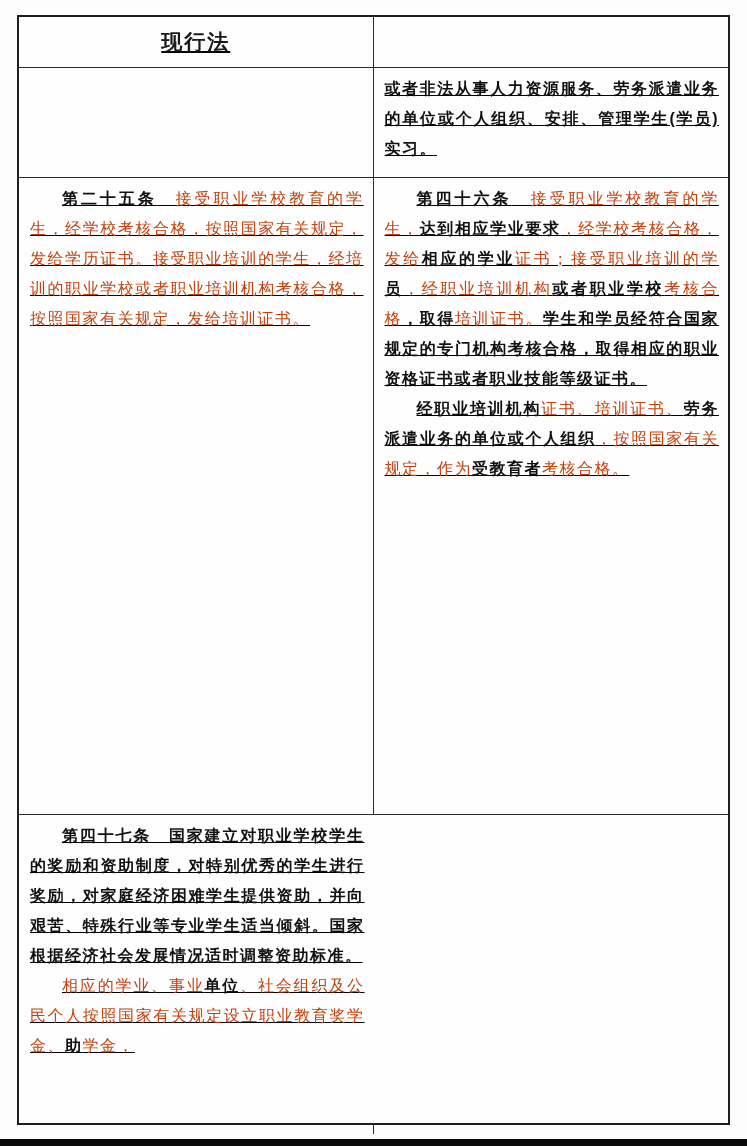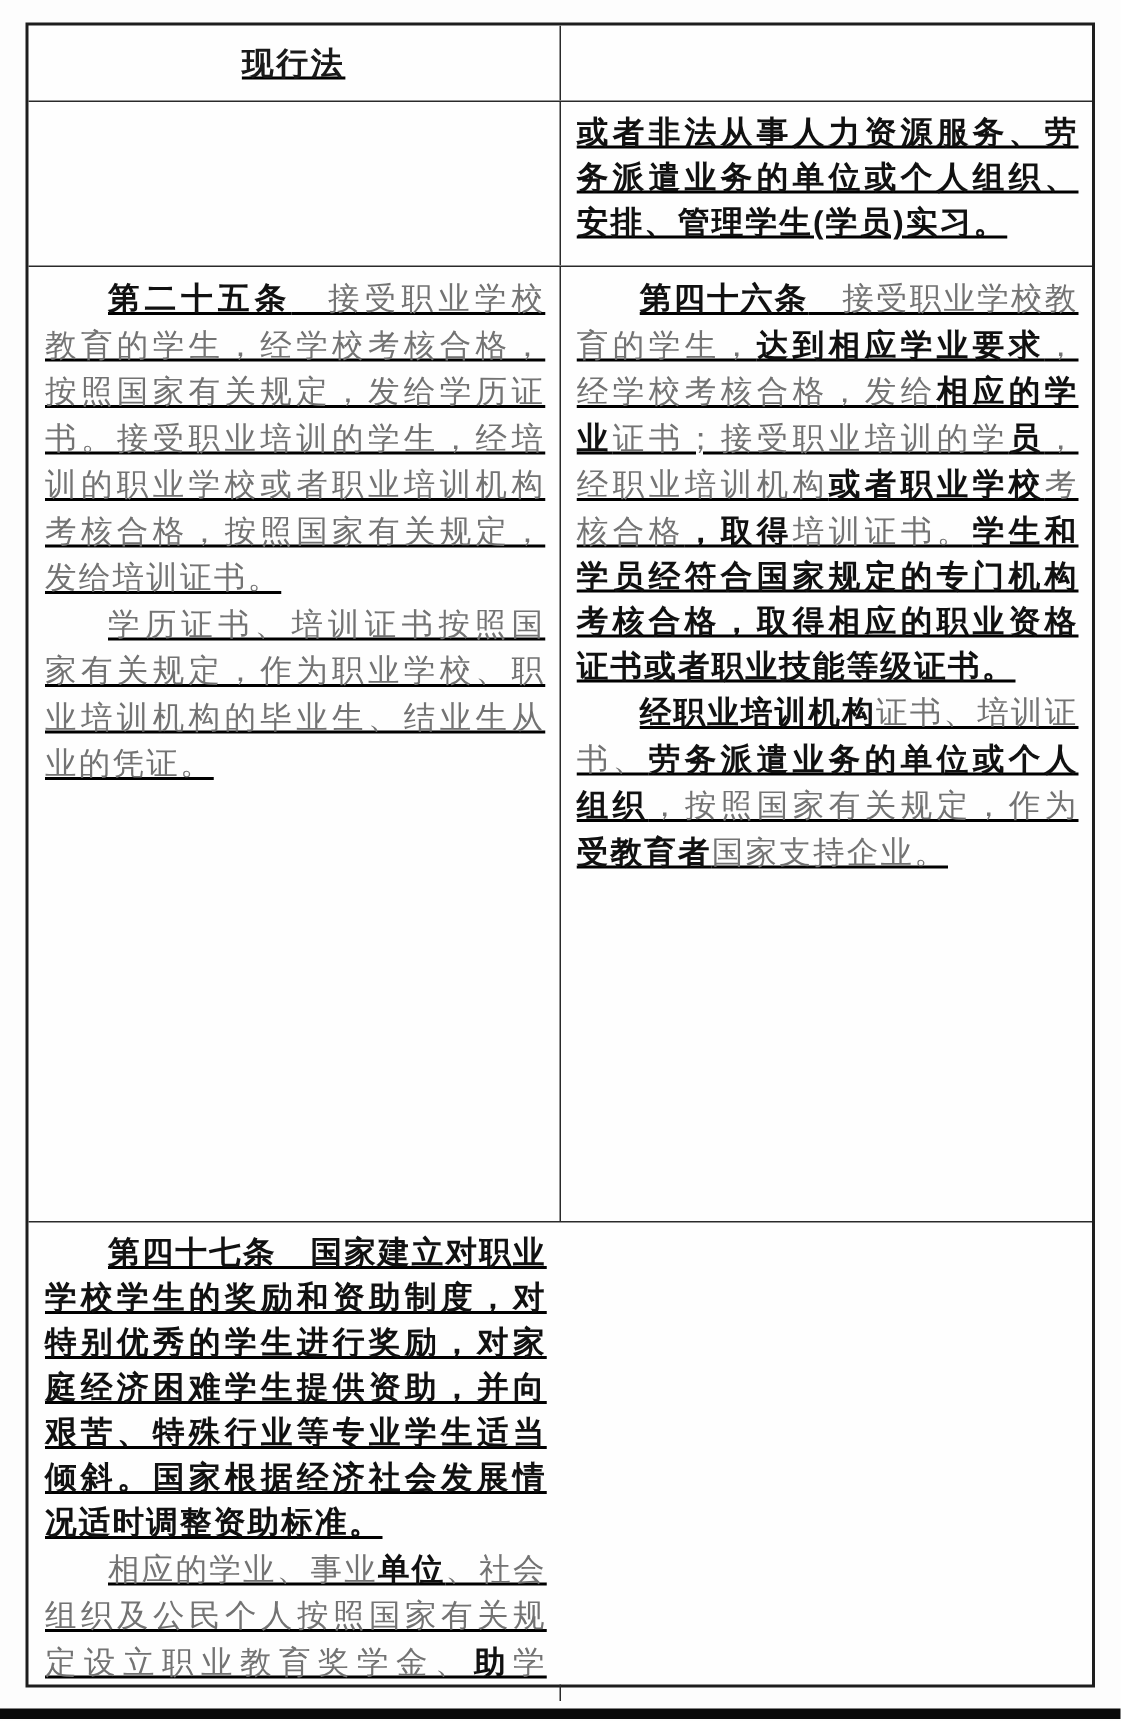--- a/index.html
+++ b/index.html
@@ -30,33 +30,33 @@
   }
   .trow + .trow{border-top:1.6px solid #2a2a2a;}
   .cellL{border-right:1.5px solid #2a2a2a;box-sizing:border-box;}
   .th{
     display:flex;align-items:center;justify-content:center;
     font-size:21px;font-weight:700;color:#1a1a1a;
     letter-spacing:2px;
   }
   .cell{
     padding:6px 9px 0 11px;
-    font-size:21px;
+    font-size:16px;
     line-height:30px;
     text-align:justify;
     text-justify:inter-character;
     letter-spacing:1.5px;
     overflow:hidden;
     box-sizing:border-box;
   }
   .cell p{margin:0;text-indent:2em;}
   .cell p.noindent{text-indent:0;}
   .rg{
     font-family:"Liberation Serif", serif;
-    font-weight:400;color:#737373;
+    font-weight:400;color:#c2410c;
   }
   .bd{
     font-family:"Liberation Sans", sans-serif;
     font-weight:700;color:#111111;
   }
   .divider-tail{
     position:absolute;
     left:372.5px;top:1123px;
     width:1.5px;height:11px;
     background:#2a2a2a;
@@ -82,25 +82,24 @@
     <div class="trow">
       <div class="cell cellL"></div>
       <div class="cell">
           <p class="noindent"><span class="bd">或者非法从事人力资源服务、劳务派遣业务的单位或个人组织、安排、管理学生(学员)实习。</span></p>
         </div>
     </div>
 
     <div class="trow">
       <div class="cell cellL">
           <p><span class="bd">第二十五条</span><span class="rg">　接受职业学校教育的学生，经学校考核合格，按照国家有关规定，发给学历证书。接受职业培训的学生，经培训的职业学校或者职业培训机构考核合格，按照国家有关规定，发给培训证书。</span></p>
-          <p><span class="rg">学历证书、培训证书按照国家有关规定，作为职业学校、职业培训机构的毕业生、结业生从业的凭证。</span></p>
         </div>
       <div class="cell">
           <p><span class="bd">第四十六条</span><span class="rg">　接受职业学校教育的学生，</span><span class="bd">达到相应学业要求</span><span class="rg">，经学校考核合格，发给</span><span class="bd">相应的学业</span><span class="rg">证书；接受职业培训的学</span><span class="bd">员</span><span class="rg">，经职业培训机构</span><span class="bd">或者职业学校</span><span class="rg">考核合格</span><span class="bd">，取得</span><span class="rg">培训证书。</span><span class="bd">学生和学员经符合国家规定的专门机构考核合格，取得相应的职业资格证书或者职业技能等级证书。</span></p>
-          <p><span class="bd">经职业培训机构</span><span class="rg">证书、培训证书、</span><span class="bd">劳务派遣业务的单位或个人组织</span><span class="rg">，按照国家有关规定，作为</span><span class="bd">受教育者</span><span class="rg">国家支持企业。</span></p>
+          <p><span class="bd">经职业培训机构</span><span class="rg">证书、培训证书、</span><span class="bd">劳务派遣业务的单位或个人组织</span><span class="rg">，按照国家有关规定，作为</span><span class="bd">受教育者</span><span class="rg">考核合格。</span></p>
         </div>
     </div>
 
     <div class="trow">
       <div class="cell">
           <p><span class="bd">第四十七条　国家建立对职业学校学生的奖励和资助制度，对特别优秀的学生进行奖励，对家庭经济困难学生提供资助，并向艰苦、特殊行业等专业学生适当倾斜。国家根据经济社会发展情况适时调整资助标准。</span></p>
           <p><span class="rg">相应的学业、事业</span><span class="bd">单位</span><span class="rg">、社会组织及公民个人按照国家有关规定设立职业教育奖学金、</span><span class="bd">助</span><span class="rg">学金，</span></p>
         </div>
     </div>
 

